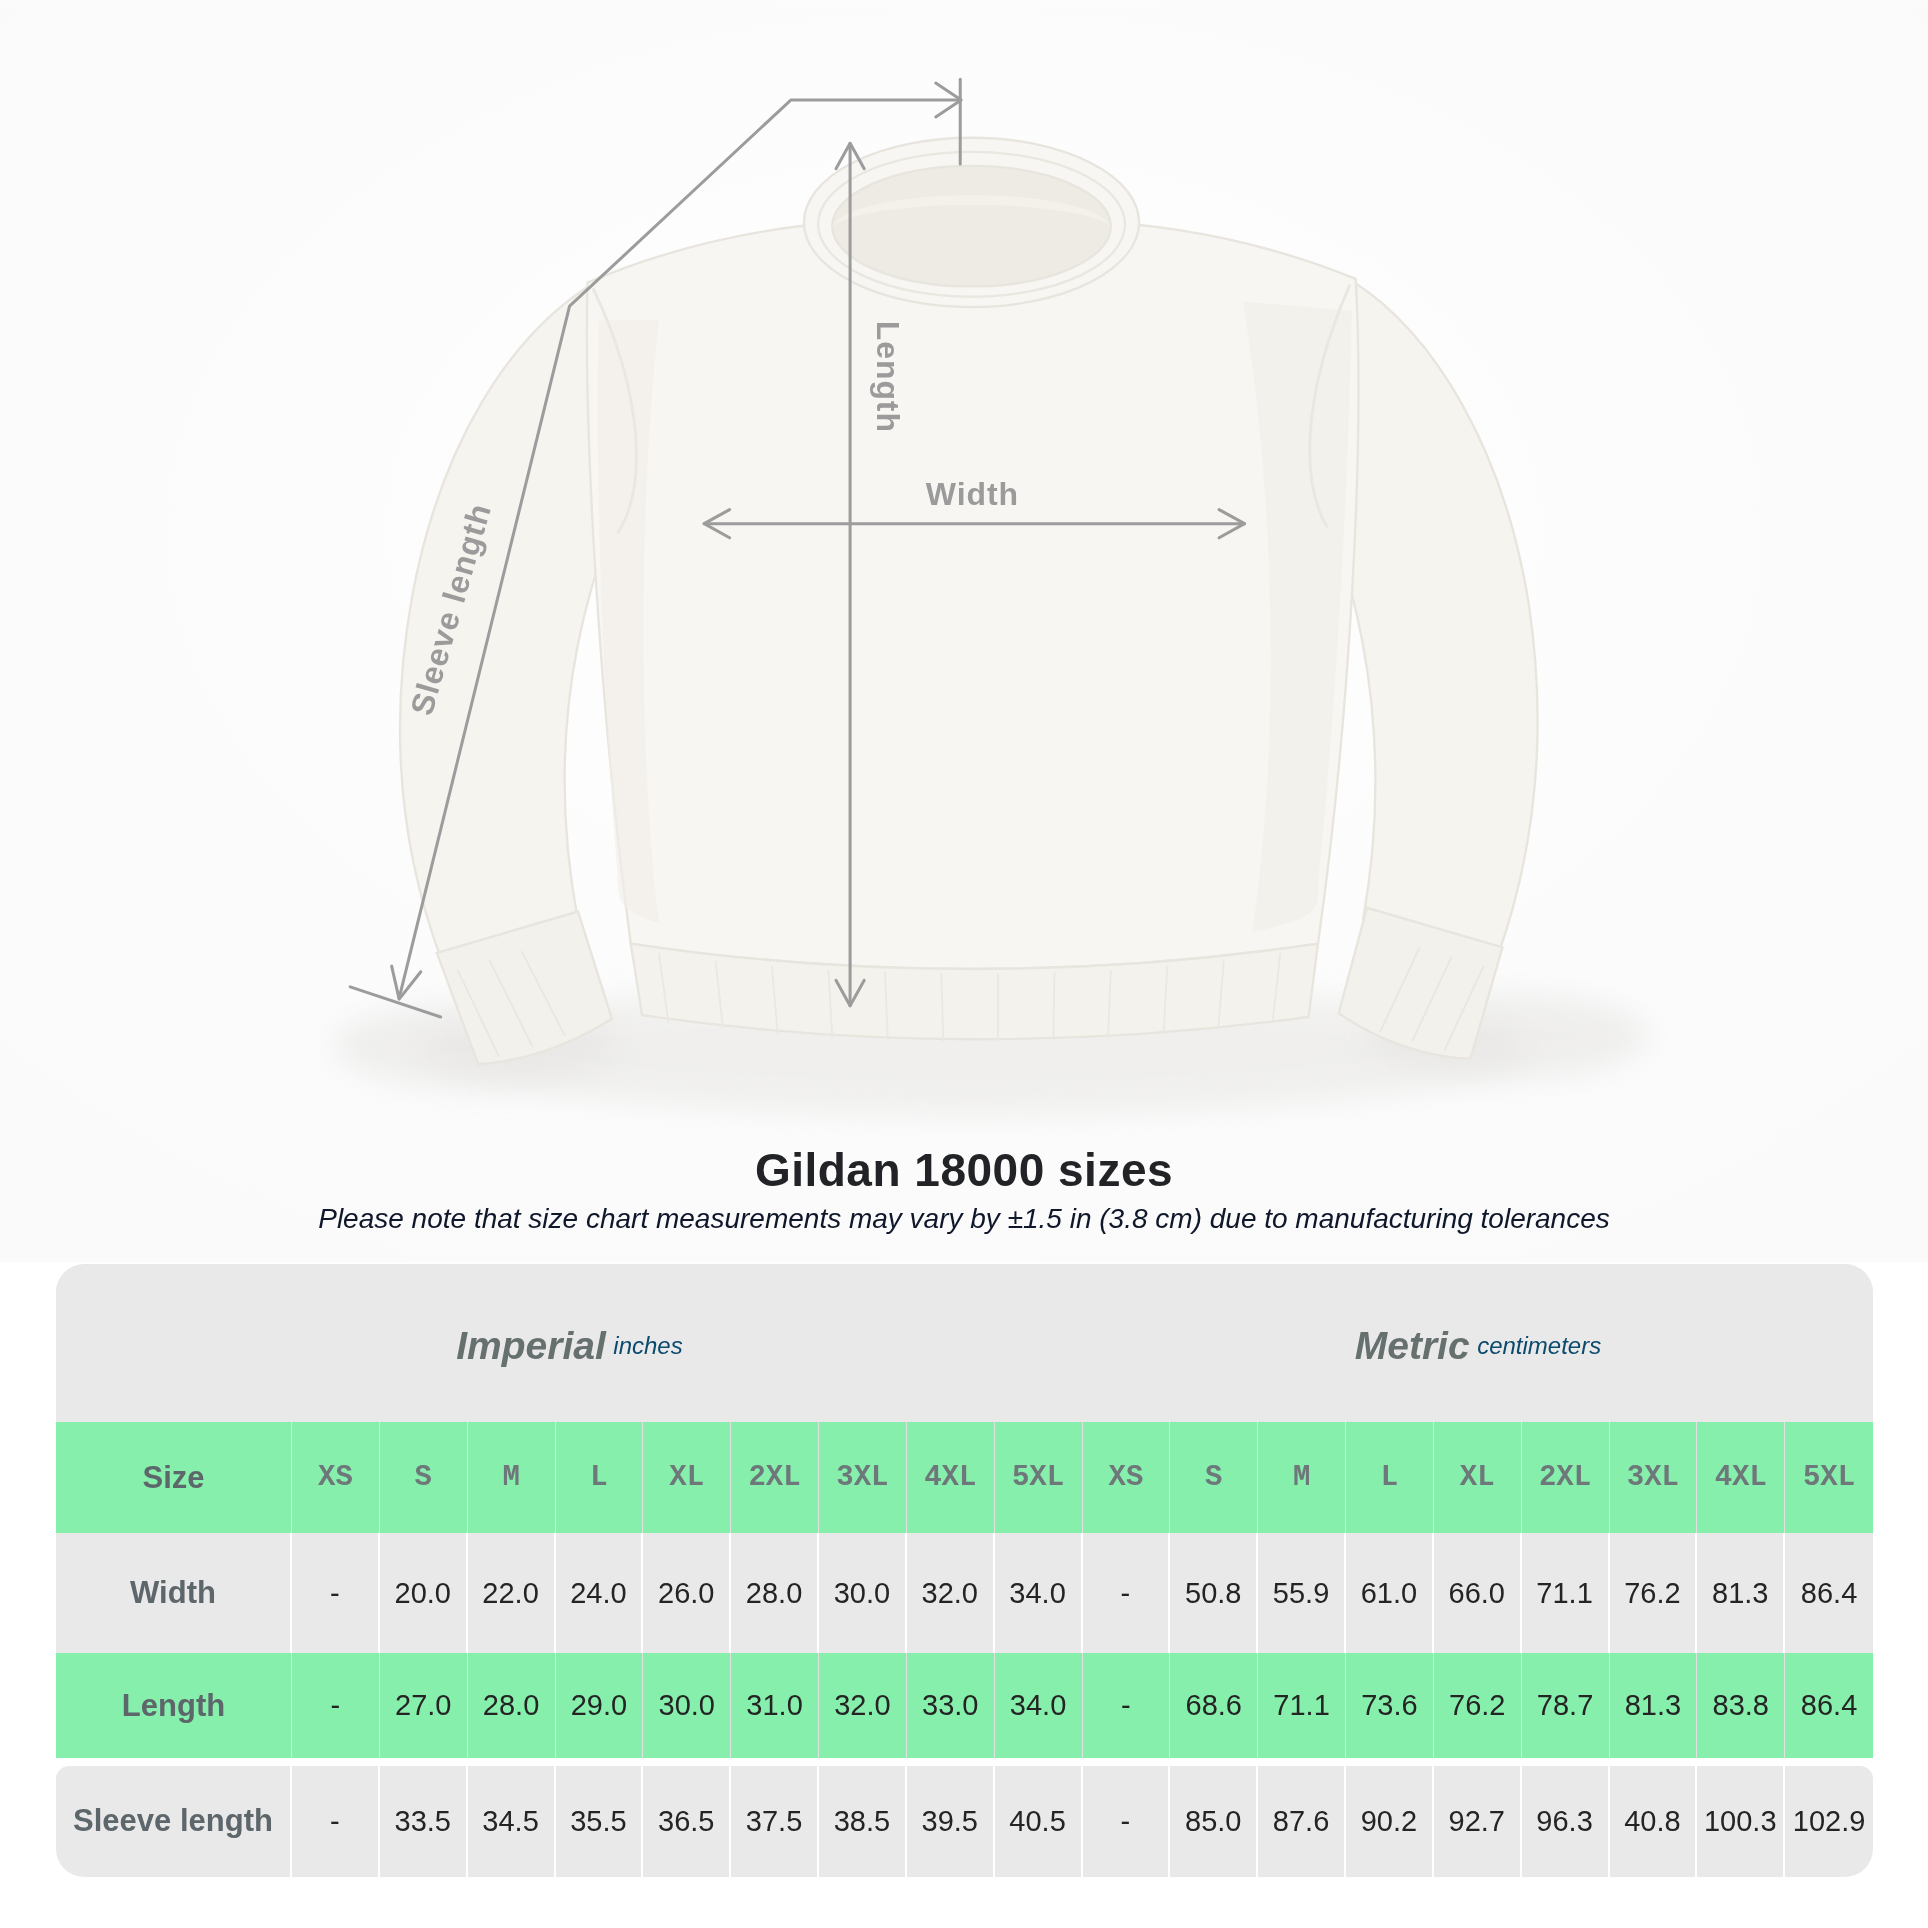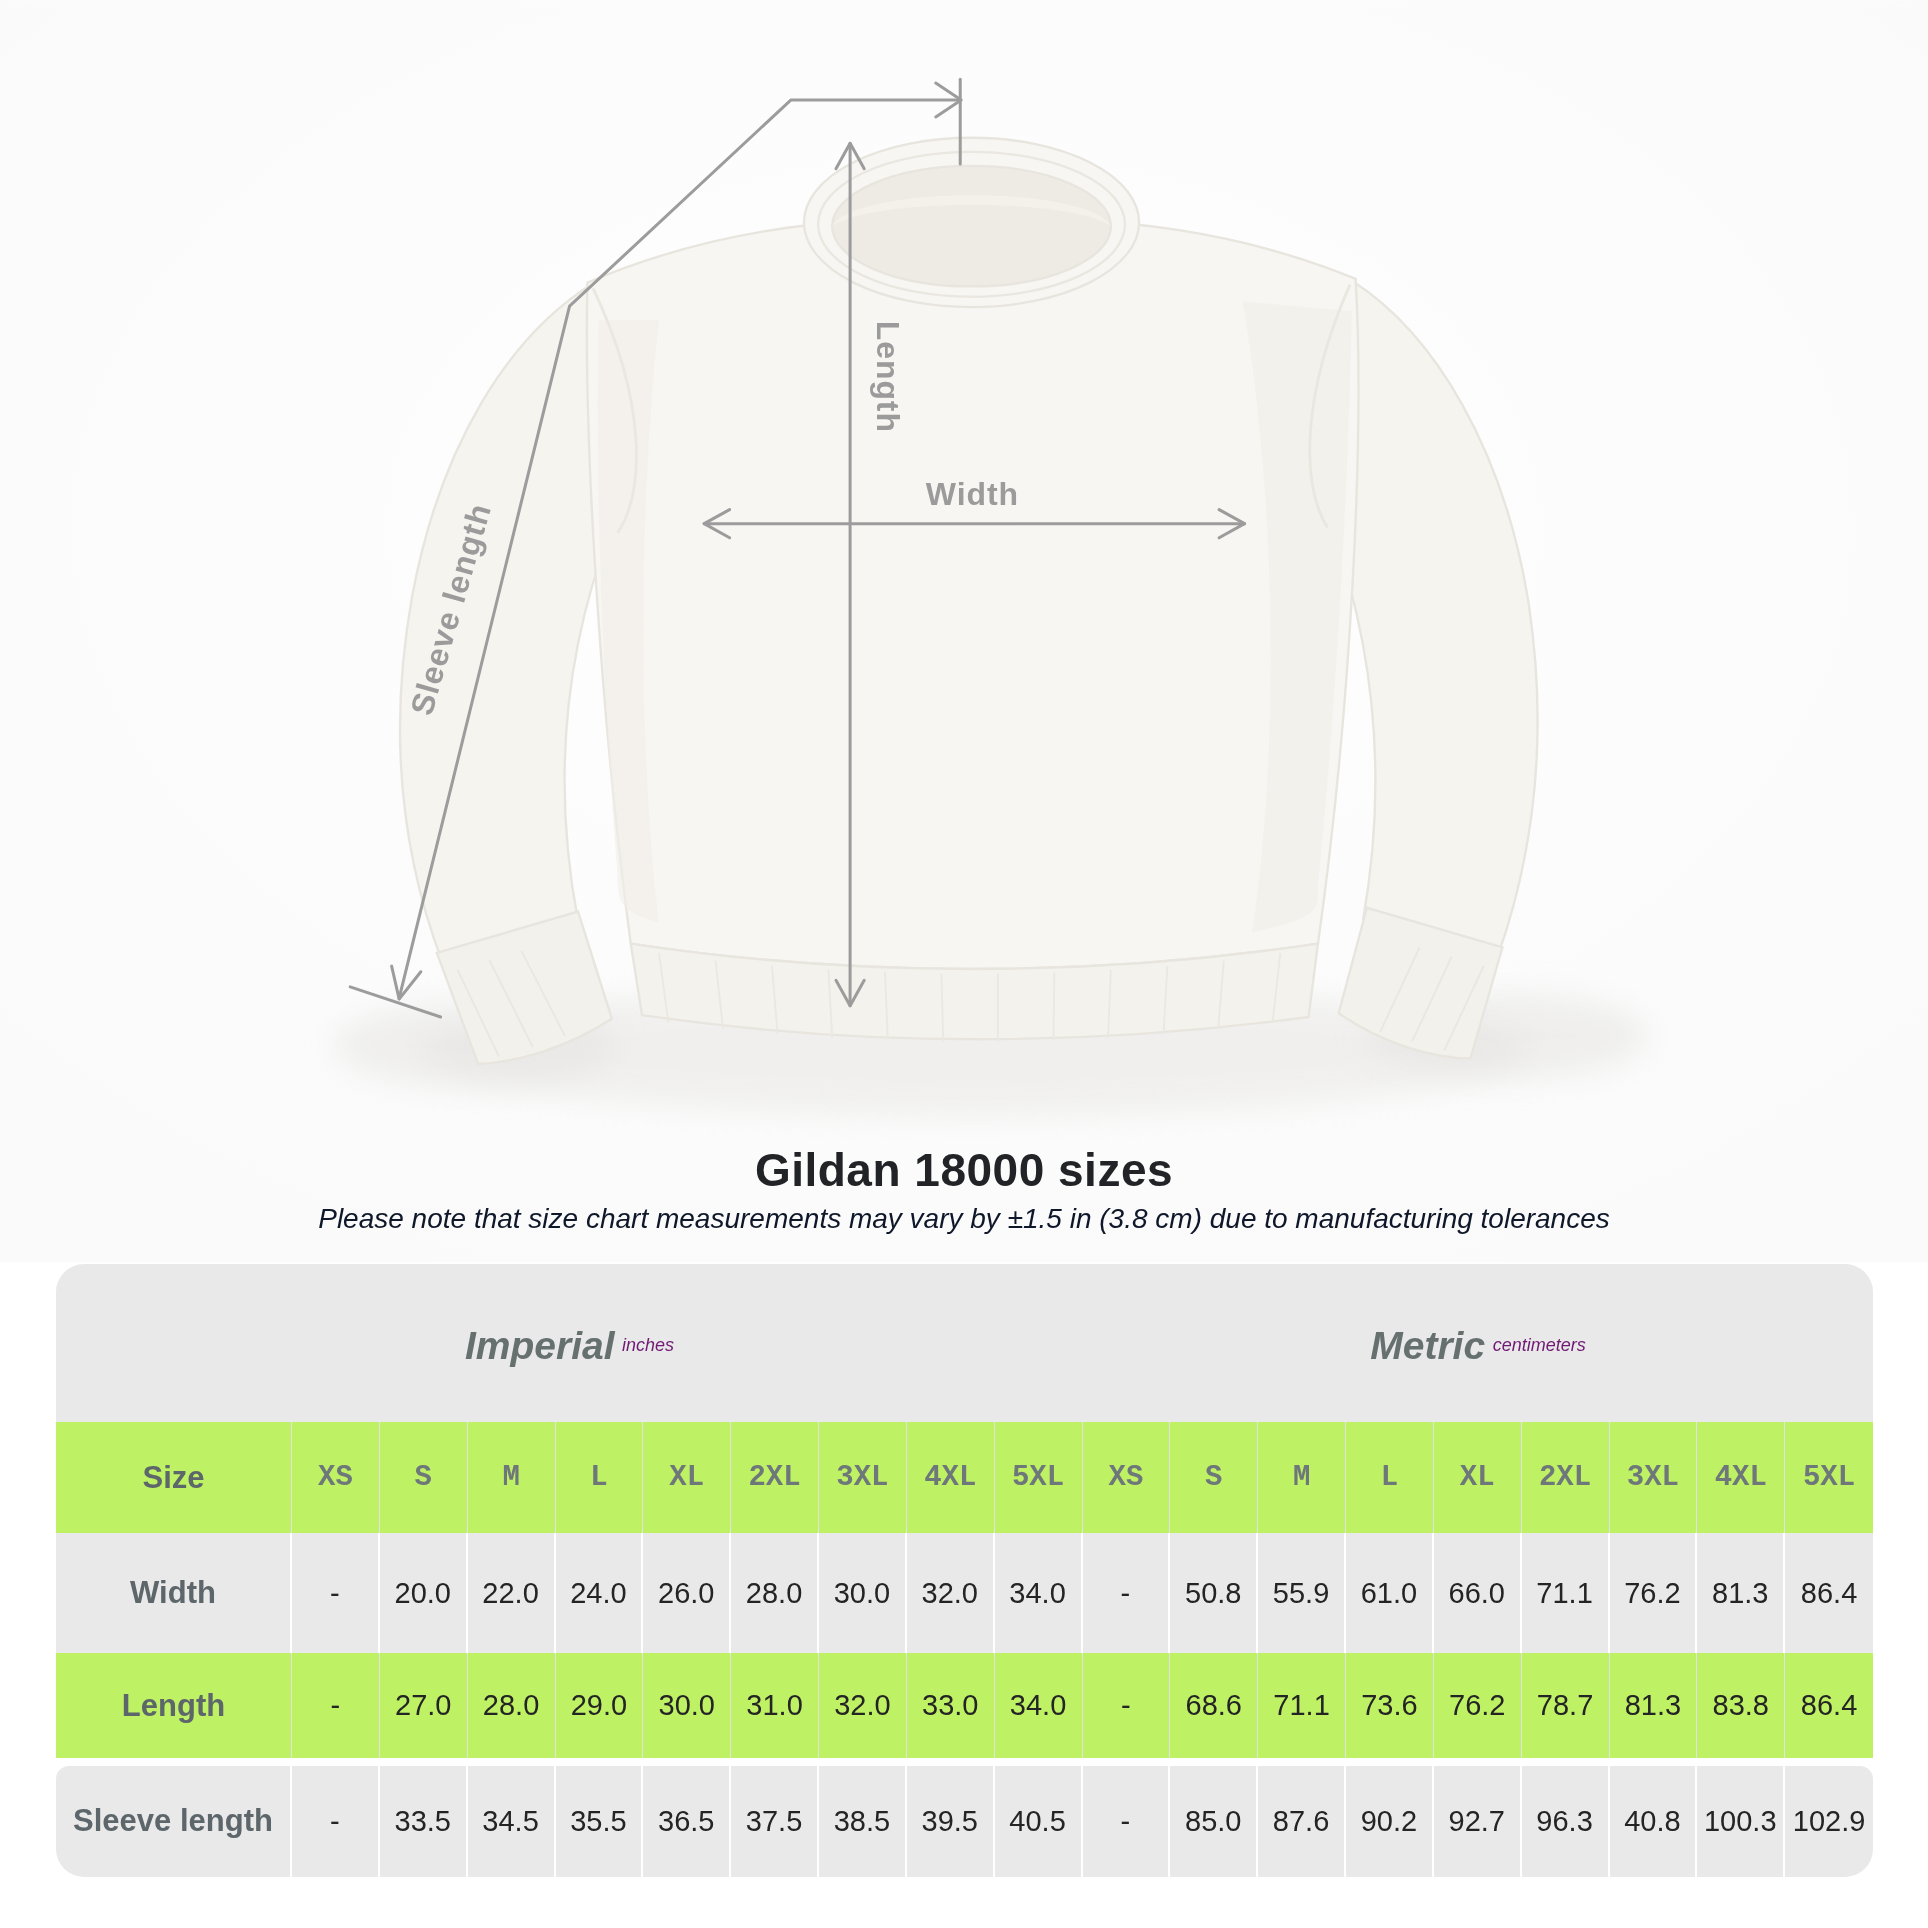--- a/index.html
+++ b/index.html
@@ -32,29 +32,29 @@
   .units-row{
     display:grid;grid-template-columns:1027px 790px;
     height:158px;background:#e9e9e9;
     border-radius:28px 28px 0 0;
   }
   .unit-block{
     display:flex;flex-direction:row;align-items:center;justify-content:center;
     padding-top:5.6px;gap:7.5px;
   }
   .unit-title{font-size:39px;font-weight:bold;font-style:italic;color:#66706f;}
-  .unit-sub{font-size:18px;font-style:italic;color:#701a75;}
+  .unit-sub{font-size:24px;font-style:italic;color:#0c4a6e;}
 
   .grid19{display:grid;grid-template-columns:236px repeat(18,1fr);}
   .trow{width:100%;}
   .cell{
     display:flex;align-items:center;justify-content:center;
     font-size:29px;color:#242424;
   }
-  .row-white{background:#bef264;height:111px;text-align:center;}
+  .row-white{background:#86efac;height:111px;text-align:center;}
   .row-gray{background:#e9e9e9;height:120px;}
   .row-white .cell{border-right:1.9px solid #e2e2e2;}
   .row-gray .cell{border-right:2.8px solid #ffffff;}
   .row-white .cell:last-child,.row-gray .cell:last-child{border-right:none;}
   .cell.colhead{font-weight:bold;color:#6e7779;font-family:Liberation Mono, monospace;}
   .cell.rowlabel{font-weight:bold;font-size:31px;color:#5d666a;}
   .trow.len{height:105px;}
   .trow.len .cell{height:105px;}
   .trow.sleeve{margin-top:7.5px;height:111px;border-radius:13px 13px 28px 28px;overflow:hidden;}
 

